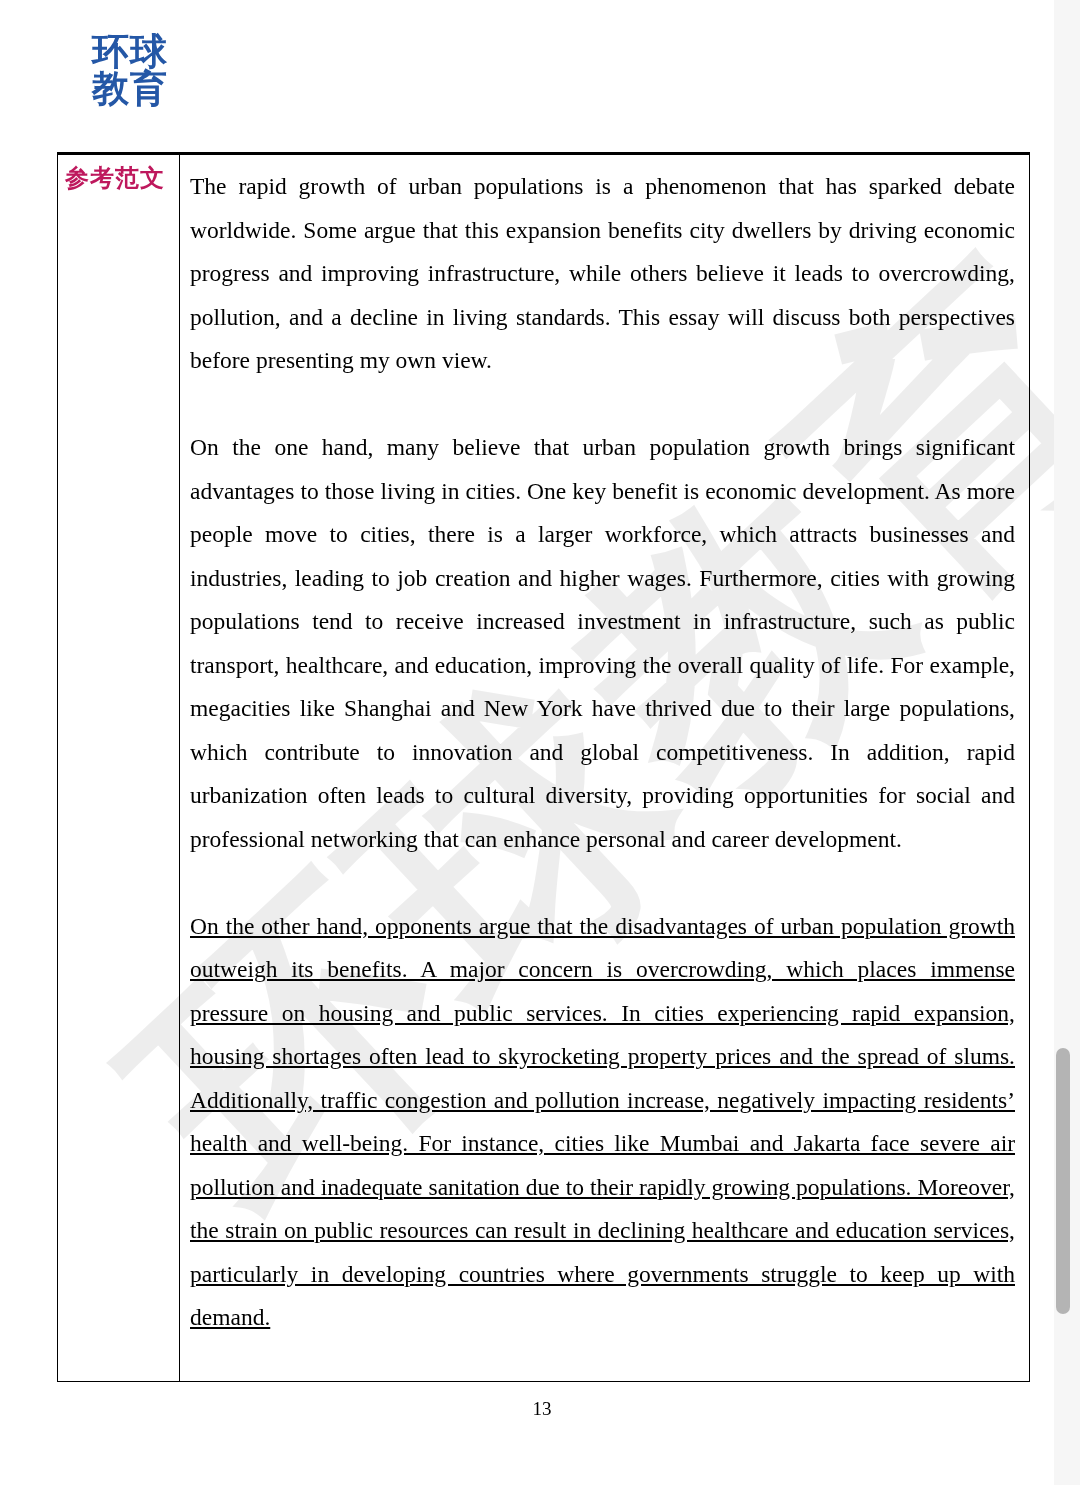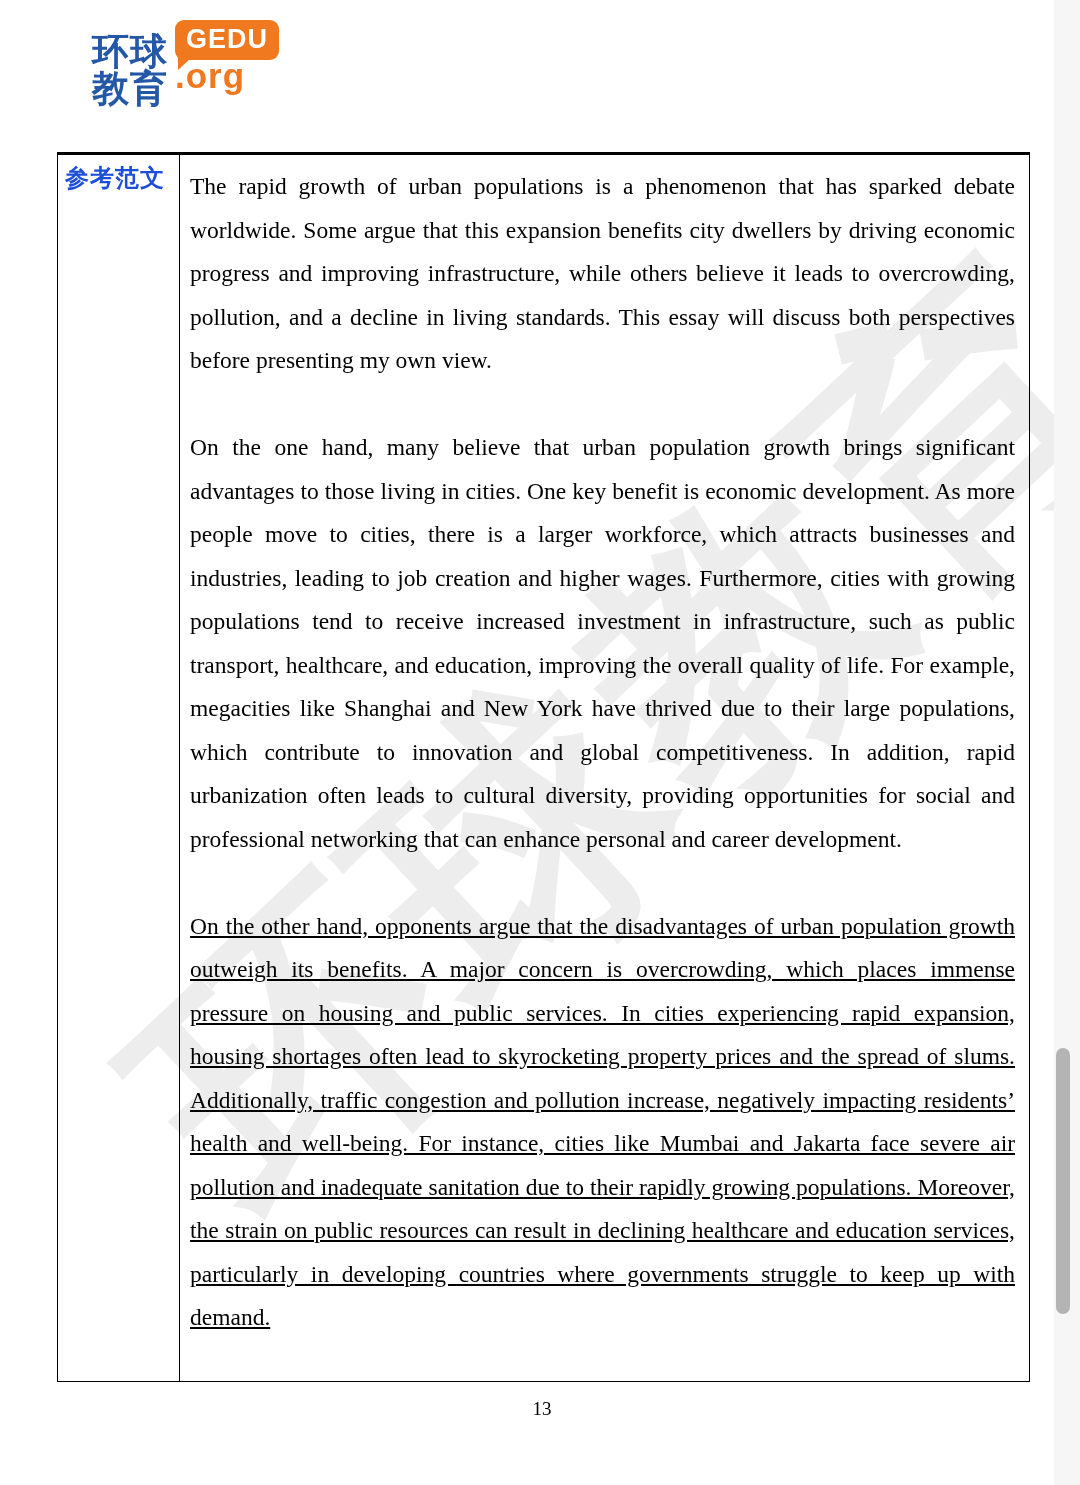--- a/index.html
+++ b/index.html
@@ -86,21 +86,21 @@
   .label-cell {
     width: 122px;
     box-sizing: border-box;
     border-right: 1.6px solid #000;
     padding: 8px 6px 0 7px;
   }
   .label-text {
     font-weight: bold;
     font-size: 24px;
     line-height: 30px;
-    color: #1d4ed8;
+    color: #be185d;
     letter-spacing: 1px;
   }
   .essay-cell {
     flex: 1;
     box-sizing: border-box;
     padding: 10px 14px 12px 10px;
     font-family: "Liberation Serif", serif;
     font-size: 23.5px;
     line-height: 43.5px;
     color: #000;
@@ -148,24 +148,20 @@
 </head>
 <body>
 
 <div class="watermark">环球教育</div>
 
 <div class="logo">
   <div class="logo-cn">
     <div>环球</div>
     <div>教育</div>
   </div>
-  <div class="logo-right">
-    <div class="logo-bubble">GEDU</div>
-    <div class="logo-org">.org</div>
-  </div>
 </div>
 
 <div class="doc-table">
   <div class="label-cell">
     <div class="label-text">参考范文</div>
   </div>
   <div class="essay-cell">
     <p>The rapid growth of urban populations is a phenomenon that has sparked debate worldwide. Some argue that this expansion benefits city dwellers by driving economic progress and improving infrastructure, while others believe it leads to overcrowding, pollution, and a decline in living standards. This essay will discuss both perspectives before presenting my own view.</p>
     <p>On the one hand, many believe that urban population growth brings significant advantages to those living in cities. One key benefit is economic development. As more people move to cities, there is a larger workforce, which attracts businesses and industries, leading to job creation and higher wages. Furthermore, cities with growing populations tend to receive increased investment in infrastructure, such as public transport, healthcare, and education, improving the overall quality of life. For example, megacities like Shanghai and New York have thrived due to their large populations, which contribute to innovation and global competitiveness. In addition, rapid urbanization often leads to cultural diversity, providing opportunities for social and professional networking that can enhance personal and career development.</p>
     <p>On the other hand, opponents argue that the disadvantages of urban population growth outweigh its benefits. A major concern is overcrowding, which places immense pressure on housing and public services. In cities experiencing rapid expansion, housing shortages often lead to skyrocketing property prices and the spread of slums. Additionally, traffic congestion and pollution increase, negatively impacting residents’ health and well-being. For instance, cities like Mumbai and Jakarta face severe air pollution and inadequate sanitation due to their rapidly growing populations. Moreover, the strain on public resources can result in declining healthcare and education services, particularly in developing countries where governments struggle to keep up with demand.</p>

